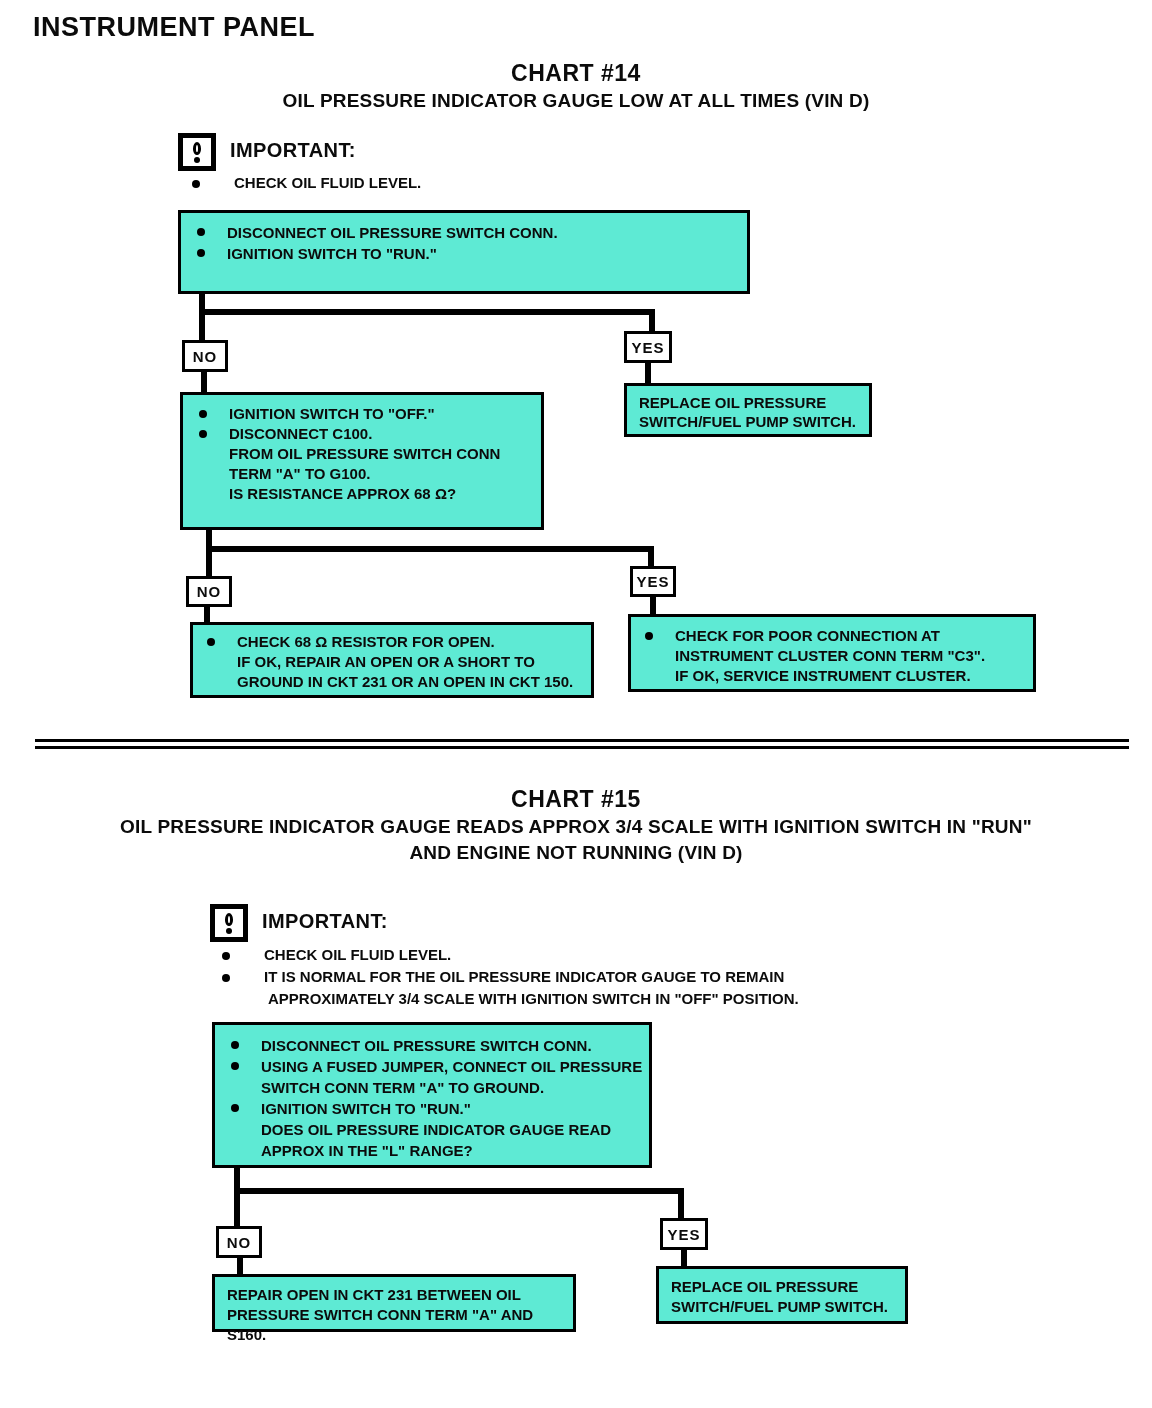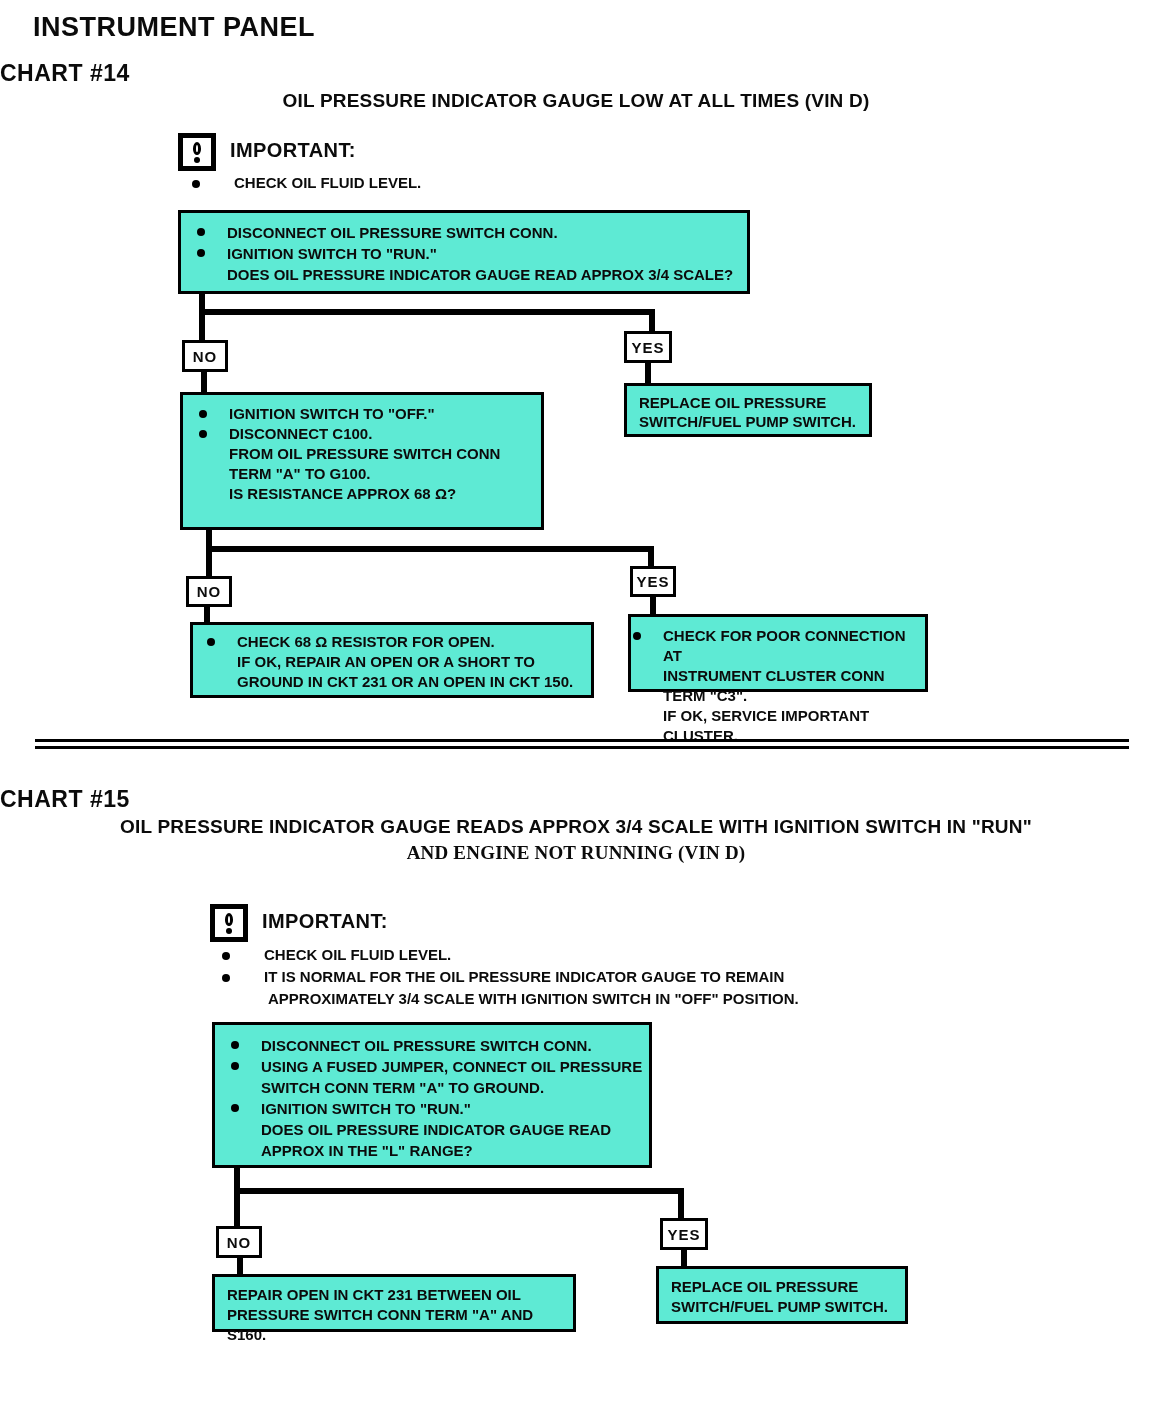--- a/index.html
+++ b/index.html
@@ -3,21 +3,21 @@
 <meta charset="utf-8">
 <style>
   html,body{margin:0;padding:0;background:#fff;}
   .page{
     position:relative;width:1152px;height:1408px;background:#fff;
     font-family:"Liberation Sans",sans-serif;font-weight:700;color:#0b0b0b;
     overflow:hidden;
   }
   .abs{position:absolute;}
   .page-header{font-size:27px;letter-spacing:0.5px;}
-  .chart-title{left:0;width:1152px;font-size:23px;letter-spacing:0.5px;}
+  .chart-title{left:0;width:1152px;text-align:center;font-size:23px;letter-spacing:0.5px;}
   .chart-subtitle{left:0;width:1152px;text-align:center;font-size:19px;letter-spacing:0.2px;}
   .imp-icon{width:28px;height:28px;border:5px solid #000;display:flex;flex-direction:column;align-items:center;justify-content:center;}
   .imp-bar{width:8px;height:13px;border:3px solid #000;border-radius:50% 50% 45% 45%;box-sizing:border-box;}
   .imp-dot{width:6px;height:6px;background:#000;border-radius:50%;margin-top:2px;}
   .imp-label{font-size:20px;letter-spacing:0.4px;}
   .fbox{border:3px solid #000;background:#5eead4;box-sizing:border-box;font-size:15px;}
   .sm-box{border:3px solid #000;background:#fff;box-sizing:border-box;font-size:15px;
           display:flex;align-items:center;justify-content:center;letter-spacing:1px;}
   .row{display:flex;align-items:flex-start;}
   .bullet{flex:0 0 8px;width:8px;height:8px;border-radius:50%;background:#000;margin:6px 22px 0 0;}
@@ -49,23 +49,20 @@
 
   <div class="abs fbox" style="left:178px;top:210px;width:572px;height:84px;padding:9px 8px 8px 16px;line-height:21px;">
     <div class="row">
       <span class="bullet"></span>
       <span>DISCONNECT OIL PRESSURE SWITCH CONN.</span>
     </div>
     <div class="row">
       <span class="bullet"></span>
       <span>IGNITION SWITCH TO "RUN."</span>
     </div>
-    <div class="cont">
-      <span>DOES OIL PRESSURE INDICATOR GAUGE READ APPROX 3/4 SCALE?</span>
-    </div>
   </div>
 
   <div class="abs line" style="left:199px;top:293px;width:6px;height:47px;"></div>
   <div class="abs line" style="left:199px;top:309px;width:456px;height:6px;"></div>
   <div class="abs line" style="left:649px;top:309px;width:6px;height:24px;"></div>
 
   <div class="abs sm-box" style="left:182px;top:340px;width:46px;height:32px;">
     <span>NO</span>
   </div>
   <div class="abs sm-box" style="left:624px;top:331px;width:48px;height:32px;">
@@ -118,39 +115,39 @@
     </div>
     <div class="cont">
       <span>IF OK, REPAIR AN OPEN OR A SHORT TO</span>
     </div>
     <div class="cont">
       <span>GROUND IN CKT 231 OR AN OPEN IN CKT 150.</span>
     </div>
   </div>
 
   <div class="abs line" style="left:650px;top:597px;width:6px;height:17px;"></div>
-  <div class="abs fbox" style="left:628px;top:614px;width:300px;height:78px;padding:9px 6px 6px 2px;line-height:20px;">
+  <div class="abs fbox" style="left:628px;top:614px;width:408px;height:78px;padding:9px 6px 6px 14px;line-height:20px;">
     <div class="row">
       <span class="bullet"></span>
       <span>CHECK FOR POOR CONNECTION AT</span>
     </div>
     <div class="cont">
       <span>INSTRUMENT CLUSTER CONN TERM "C3".</span>
     </div>
     <div class="cont">
-      <span>IF OK, SERVICE IMPORTANT CLUSTER.</span>
+      <span>IF OK, SERVICE INSTRUMENT CLUSTER.</span>
     </div>
   </div>
 
   <div class="abs divider" style="left:35px;top:739px;width:1094px;"></div>
   <div class="abs divider" style="left:35px;top:746px;width:1094px;"></div>
 
   <div class="abs chart-title" style="top:786px;">CHART #15</div>
   <div class="abs chart-subtitle" style="top:816px;">OIL PRESSURE INDICATOR GAUGE READS APPROX 3/4 SCALE WITH IGNITION SWITCH IN "RUN"</div>
-  <div class="abs chart-subtitle" style="top:842px;font-family:Liberation Serif, serif;">AND ENGINE NOT RUNNING (VIN D)</div>
+  <div class="abs chart-subtitle" style="top:842px;">AND ENGINE NOT RUNNING (VIN D)</div>
 
   <div class="abs imp-icon" style="left:210px;top:904px;">
     <div class="imp-bar"></div>
     <div class="imp-dot"></div>
   </div>
   <div class="abs imp-label" style="left:262px;top:910px;">IMPORTANT:</div>
   <div class="abs free-row" style="left:222px;top:946px;">
     <span class="bullet"></span>
     <span>CHECK OIL FLUID LEVEL.</span>
   </div>

